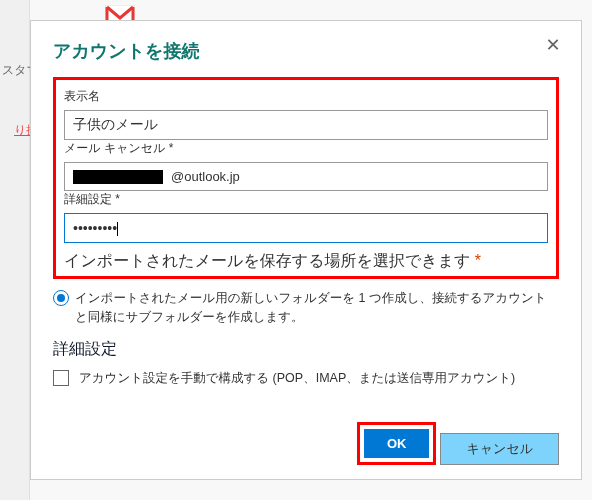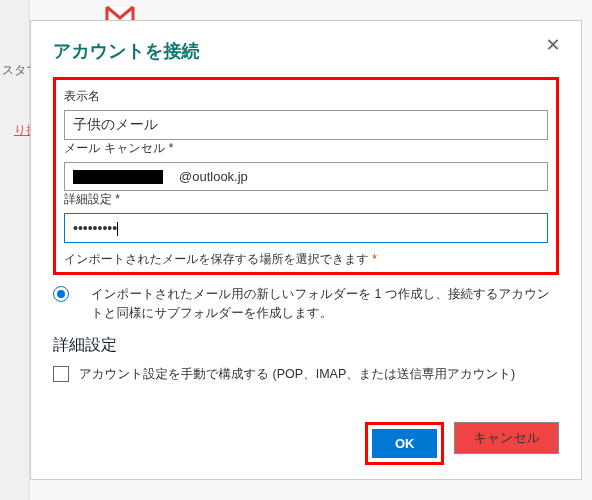--- a/index.html
+++ b/index.html
@@ -76,46 +76,46 @@
 .text-input.focused {
   border: 1px solid #0078d4;
 }
 .email-display {
   width: 100%;
   border: 1px solid #999;
   padding: 6px 8px;
   font-size: 13px;
   display: flex;
   align-items: center;
-  gap: 16px;
+  gap: 8px;
 }
 .redact {
   background: #000;
   display: inline-block;
   width: 90px;
   height: 14px;
 }
 .caret {
   display: inline-block;
   width: 1px;
   height: 14px;
   background: #000;
   vertical-align: middle;
 }
 .import-note {
-  font-size: 12px;
+  font-size: 16px;
   color: #333;
   margin-top: 8px;
 }
 .asterisk { color: #d83b01; }
 .radio-group { margin-top: 8px; }
 .radio-row {
   display: flex;
   align-items: flex-start;
-  gap: 22px;
+  gap: 6px;
   margin-bottom: 12px;
 }
 .radio {
   width: 16px;
   height: 16px;
   border: 1px solid #666;
   border-radius: 50%;
   flex-shrink: 0;
   margin-top: 1px;
   position: relative;
@@ -155,28 +155,28 @@
 }
 .check-label {
   font-size: 12.5px;
   color: #333;
 }
 .footer {
   position: absolute;
   bottom: 14px;
   right: 22px;
   display: flex;
-  gap: 10px;
-  align-items: flex-start;
+  gap: 4px;
+  align-items: flex-end;
 }
 .btn {
-  padding: 6px 18px;
+  padding: 6px 25px;
   font-size: 13px;
   border: 1px solid #888;
-  background: #ef4444;
+  background: #7dd3fc;
   cursor: pointer;
   color: #333;
 }
 .btn-primary {
   background: #0078d4;
   border-color: #0078d4;
   color: #fff;
   font-weight: 600;
   padding: 6px 22px;
 }

